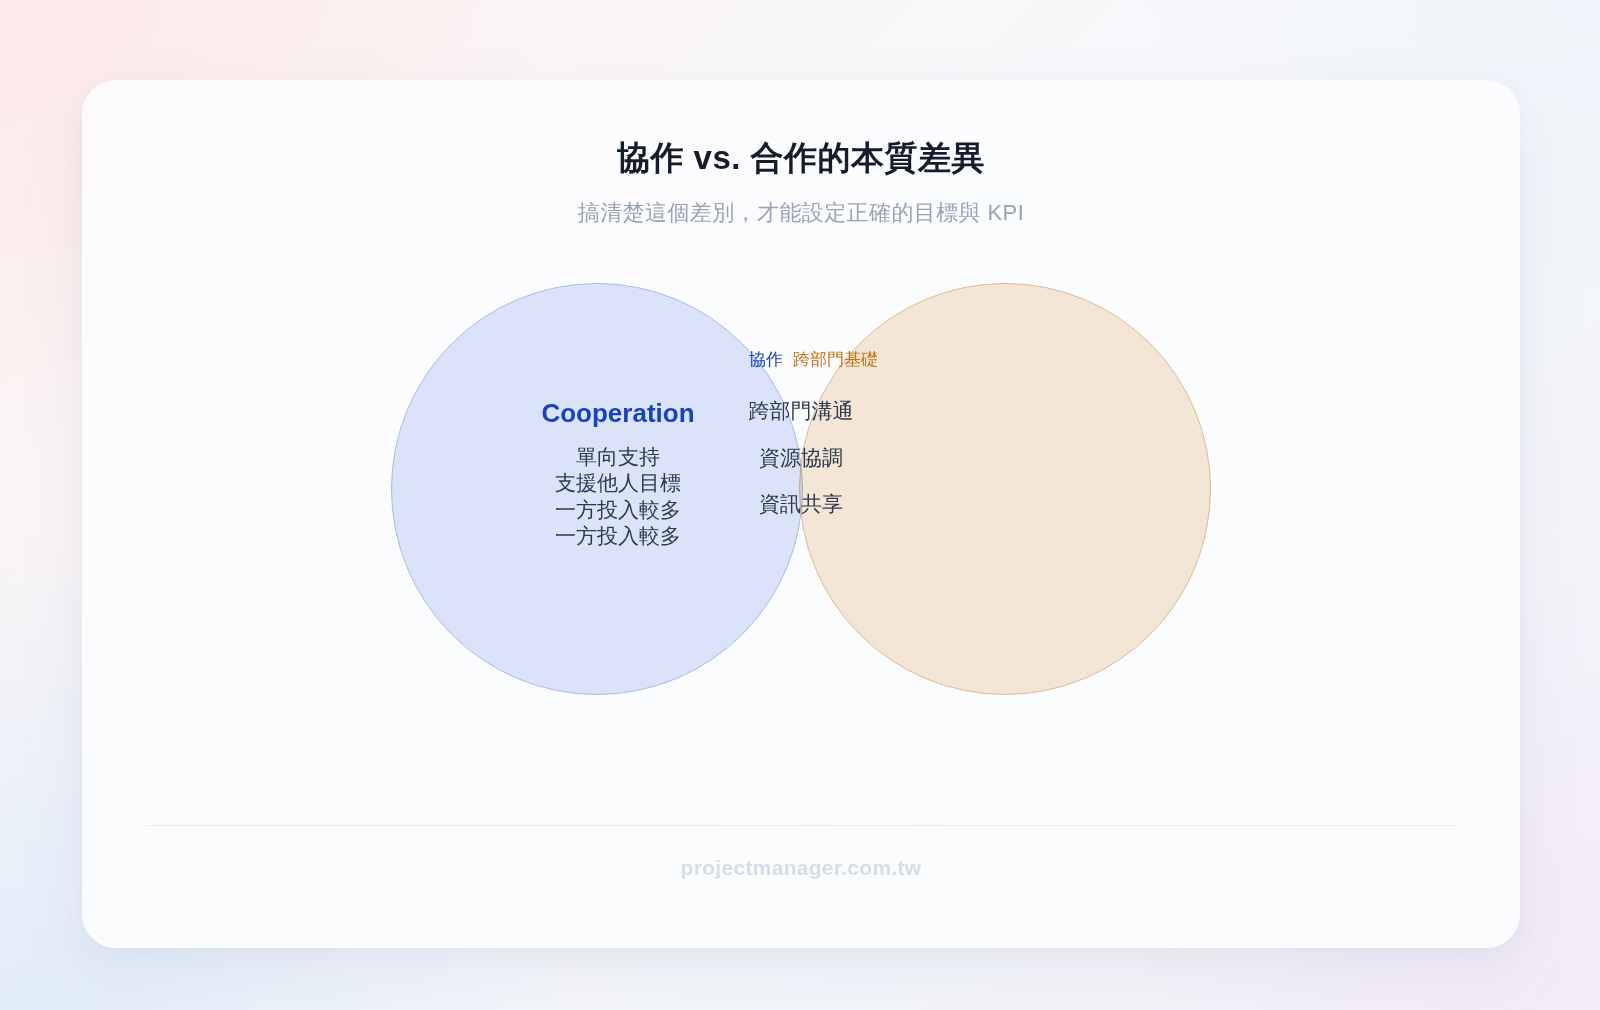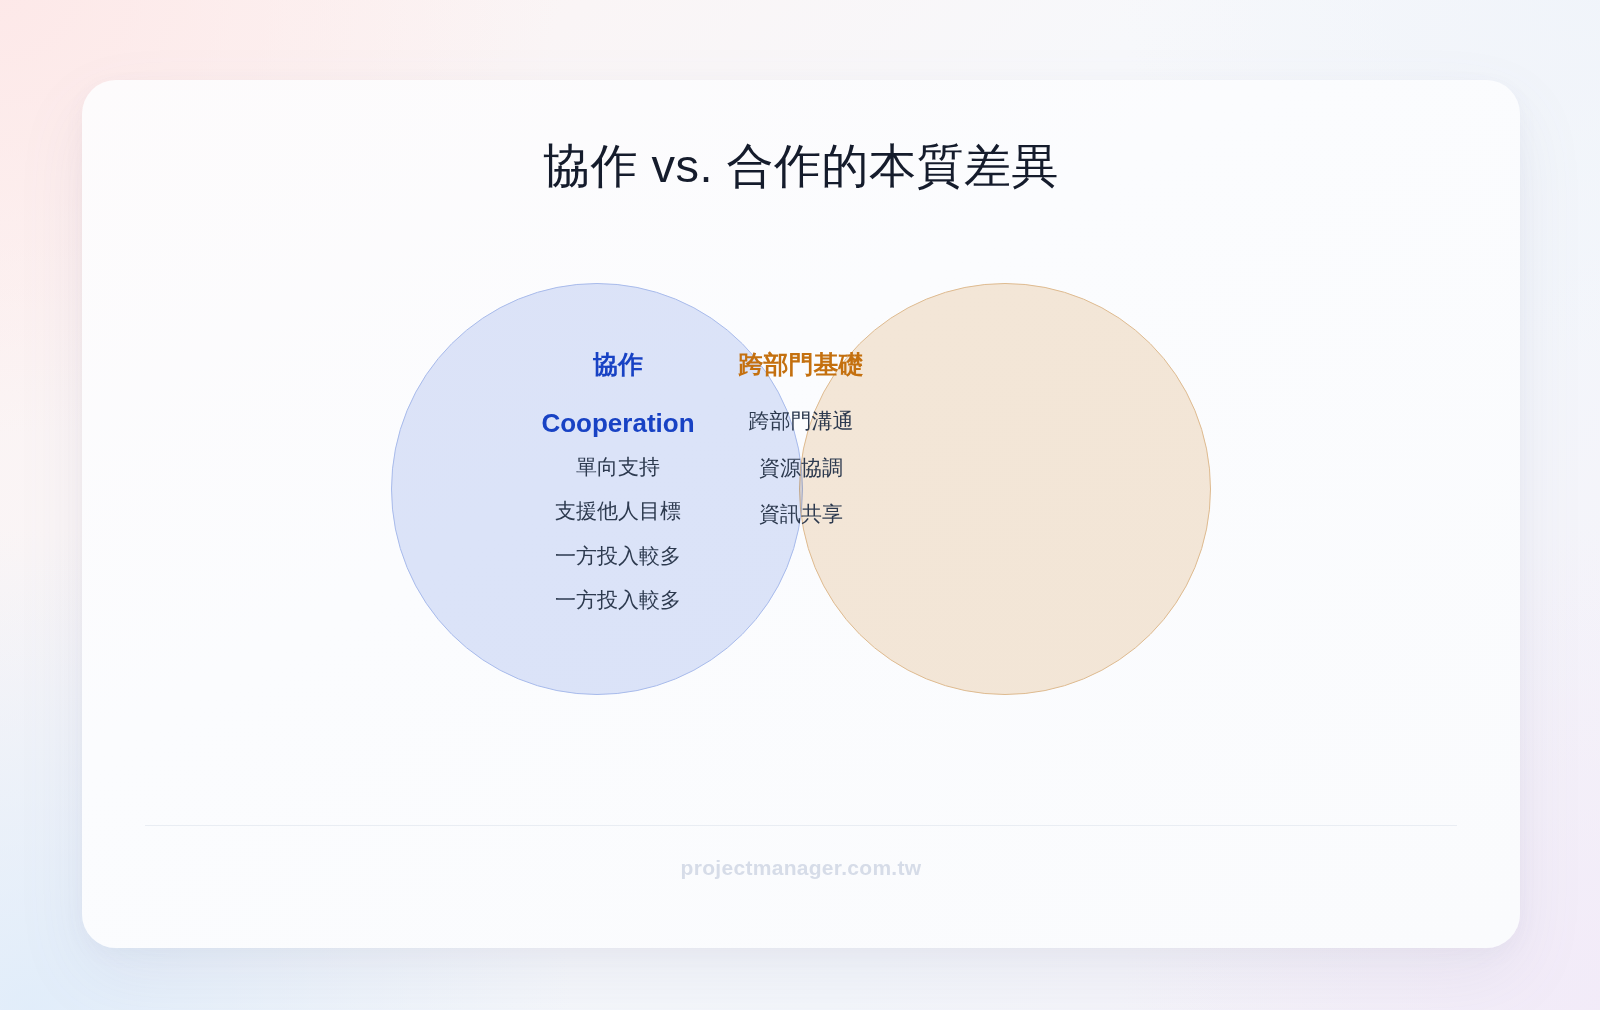--- a/index.html
+++ b/index.html
@@ -44,22 +44,22 @@
   
   .header {
     position: absolute;
     left: 0;
     right: 0;
     top: 58px;
     text-align: center;
   }
 
   .title {
-    font-size: 47px;
-    font-weight: 400;
+    font-size: 33px;
+    font-weight: 700;
     color: #151c2c;
     letter-spacing: 0.5px;
     line-height: 1.2;
   }
 
   .subtitle {
     margin-top: 20px;
     font-size: 22px;
     font-weight: 400;
     color: #98a3b5;
@@ -117,24 +117,25 @@
     position: absolute;
     top: 0;
     text-align: center;
   }
 
   .col-left  { left: 62px;  width: 330px; }
   .col-mid   { left: 333px; width: 154px; }
   .col-right { right: 62px; width: 330px; }
 
   .col-head {
-    font-size: 25px;
-    font-weight: 700;
+    font-size: 17px;
+    font-weight: 400;
     line-height: 1.25;
     margin-top: 66px;
+    text-align: right;
   }
   .col-mid .col-head { }
 
   .col-sub {
     font-size: 26px;
     font-weight: 700;
     line-height: 1.25;
     margin-top: 27px;
   }
 
@@ -143,21 +144,20 @@
 
   .list {
     list-style: none;
     margin-top: 6px;
   }
 
   .list li {
     font-size: 21px;
     color: #2d3a4f;
     line-height: 1.26;
-    margin-top: 18px;
     white-space: nowrap;
   }
   .list li:first-child { margin-top: 14px; }
 
   .col-mid .list { margin-top: 28px; }
   .col-mid .list li { margin-top: 20px; }
   .col-mid .list li:first-child { margin-top: 0; }
 
   
   .divider {
@@ -182,20 +182,21 @@
   }
 </style>
 </head>
 <body>
 
 <div class="stage">
   <div class="card">
 
     <div class="header">
       <h1 class="title">協作 vs. 合作的本質差異</h1>
+      <p class="subtitle">搞清楚這個差別，才能設定正確的目標與 KPI</p>
     </div>
 
     <div class="venn">
       <div class="venn-inner">
 
         <div class="circle circle-left"></div>
         <div class="circle circle-right"></div>
 
         <div class="venn-text">
 

